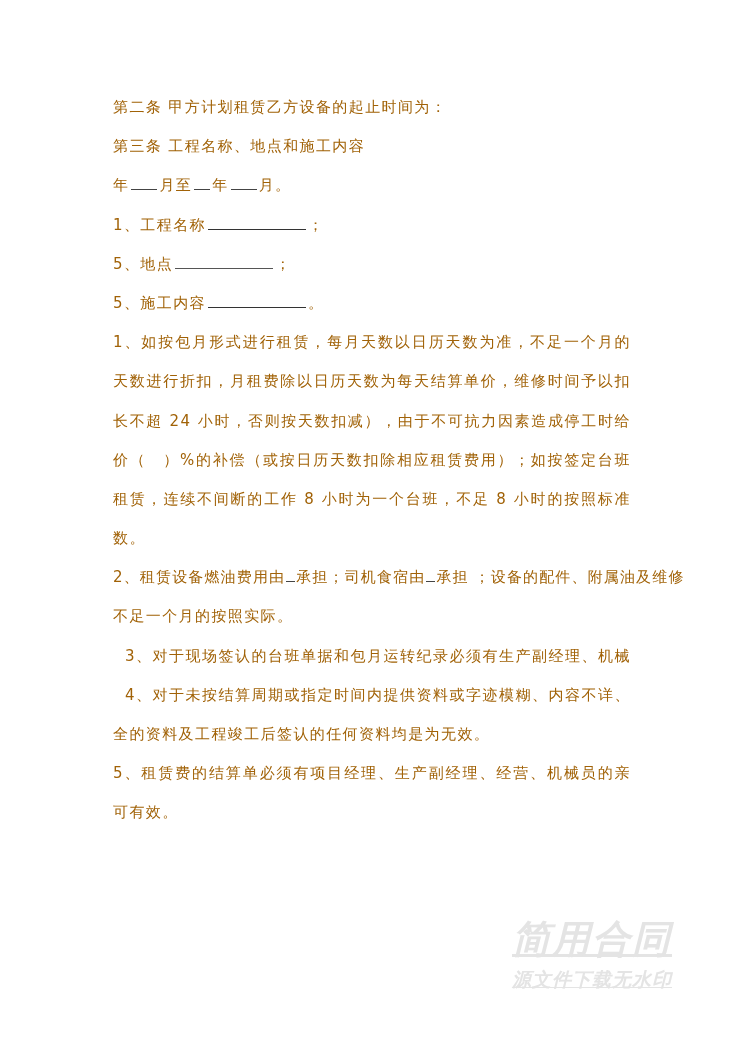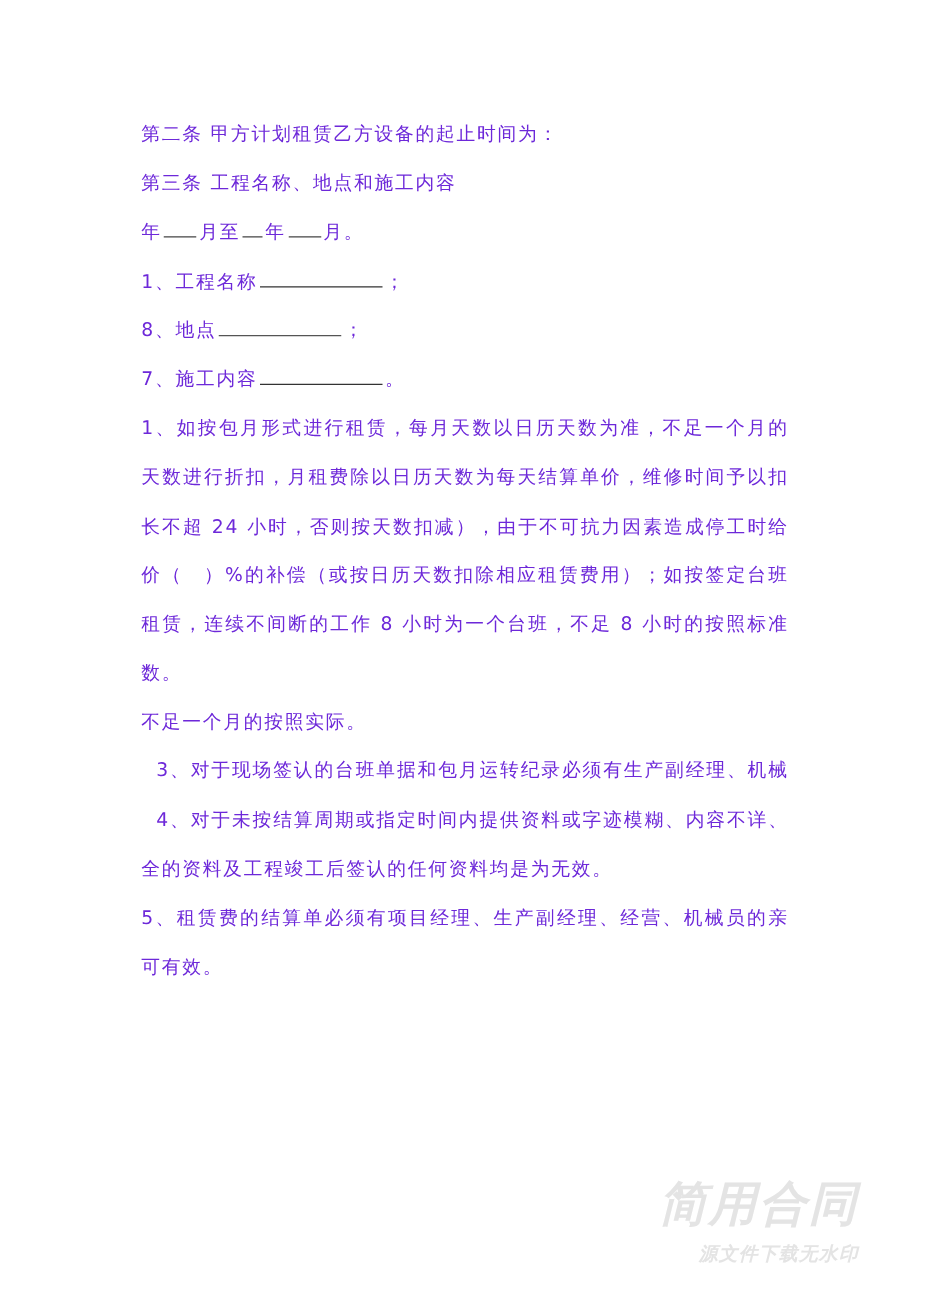--- a/index.html
+++ b/index.html
@@ -4,81 +4,85 @@
   <style>
     html, body { margin: 0; padding: 0; background: #ffffff; }
     body { width: 742px; height: 1049px; position: relative; overflow: hidden; }
     .page {
       position: absolute; left: 0; top: 0; width: 742px; height: 1049px;
       background: #ffffff;
     }
     .content {
       position: absolute; left: 113px; top: 88px; width: 518px;
       font-family: "DejaVu Sans", "Liberation Sans", sans-serif;
-      font-size: 15px; color: #6d28d9;
+      font-size: 15px; color: #a16207;
       letter-spacing: 1.4px;
     }
     .line {
       height: 39.2px; line-height: 39.2px; white-space: nowrap;
     }
     .just {
       text-align: justify; text-align-last: justify; white-space: normal;
       overflow: hidden;
     }
     .indent { padding-left: 12px; }
     .blank-short { display: inline-block; width: 26px; border-bottom: 1px solid #444; height: 14px; vertical-align: baseline; margin: 0 2px; }
     .blank-tiny { display: inline-block; width: 16px; border-bottom: 1px solid #444; height: 14px; vertical-align: baseline; margin: 0 2px; }
     .blank-long { display: inline-block; width: 98px; border-bottom: 1.5px solid #333; height: 14px; vertical-align: baseline; margin: 0 2px; }
     .blank-long.thin { border-bottom: 1px solid #555; }
     .watermark {
-      position: absolute; left: 512px; top: 942px; width: 175px;
+      position: absolute; left: 512px; top: 918px; width: 175px;
       font-family: "DejaVu Sans", "Liberation Sans", sans-serif;
       color: #e4e4e4; font-weight: bold; font-style: italic;
-      text-align: right;
+      text-align: left;
+      text-decoration: underline;
     }
     .wm-main { font-size: 38px; letter-spacing: 2px; line-height: 42px; }
-    .wm-sub { font-size: 15px; letter-spacing: 1px; line-height: 30px; margin-top: 4px; }
+    .wm-sub { font-size: 19px; letter-spacing: 1px; line-height: 30px; margin-top: 4px; }
   </style>
 </head>
 <body>
 
 <div class="page">
   <div class="content">
 
     <div class="line">第二条 甲方计划租赁乙方设备的起止时间为：</div>
 
     <div class="line">第三条 工程名称、地点和施工内容</div>
 
     <div class="line">
       <span>年</span><span class="blank-short"></span><span>月至</span><span class="blank-tiny"></span><span>年</span><span class="blank-short"></span><span>月。</span>
     </div>
 
     <div class="line">
       <span>1、工程名称</span><span class="blank-long"></span><span>；</span>
     </div>
 
     <div class="line">
-      <span>8、地点</span><span class="blank-long thin"></span><span>；</span>
+      <span>5、地点</span><span class="blank-long thin"></span><span>；</span>
     </div>
 
     <div class="line">
-      <span>7、施工内容</span><span class="blank-long"></span><span>。</span>
+      <span>5、施工内容</span><span class="blank-long"></span><span>。</span>
     </div>
 
 
     <div>
       <div class="line just">1、如按包月形式进行租赁，每月天数以日历天数为准，不足一个月的按照实际</div>
       <div class="line just">天数进行折扣，月租费除以日历天数为每天结算单价，维修时间予以扣除（但最</div>
       <div class="line just">长不超 24 小时，否则按天数扣减），由于不可抗力因素造成停工时给予出租单</div>
       <div class="line just">价（　）%的补偿（或按日历天数扣除相应租赁费用）；如按签定台班的形式进行</div>
       <div class="line just">租赁，连续不间断的工作 8 小时为一个台班，不足 8 小时的按照标准折算出台班</div>
       <div class="line">数。</div>
     </div>
 
     <div>
+      <div class="line" style="letter-spacing:1.15px;">
+        <span>2、租赁设备燃油费用由</span><span class="blank-tiny" style="width:9px;margin:0 1px;"></span><span>承担；司机食宿由</span><span class="blank-tiny" style="width:9px;margin:0 1px;"></span><span>承担 ；设备的配件、附属油及维修</span>
+      </div>
       <div class="line">不足一个月的按照实际。</div>
     </div>
 
     <div>
       <div class="line just indent">3、对于现场签认的台班单据和包月运转纪录必须有生产副经理、机械员审核</div>
     </div>
 
     <div>
       <div class="line just indent">4、对于未按结算周期或指定时间内提供资料或字迹模糊、内容不详、签认不</div>
       <div class="line">全的资料及工程竣工后签认的任何资料均是为无效。</div>

